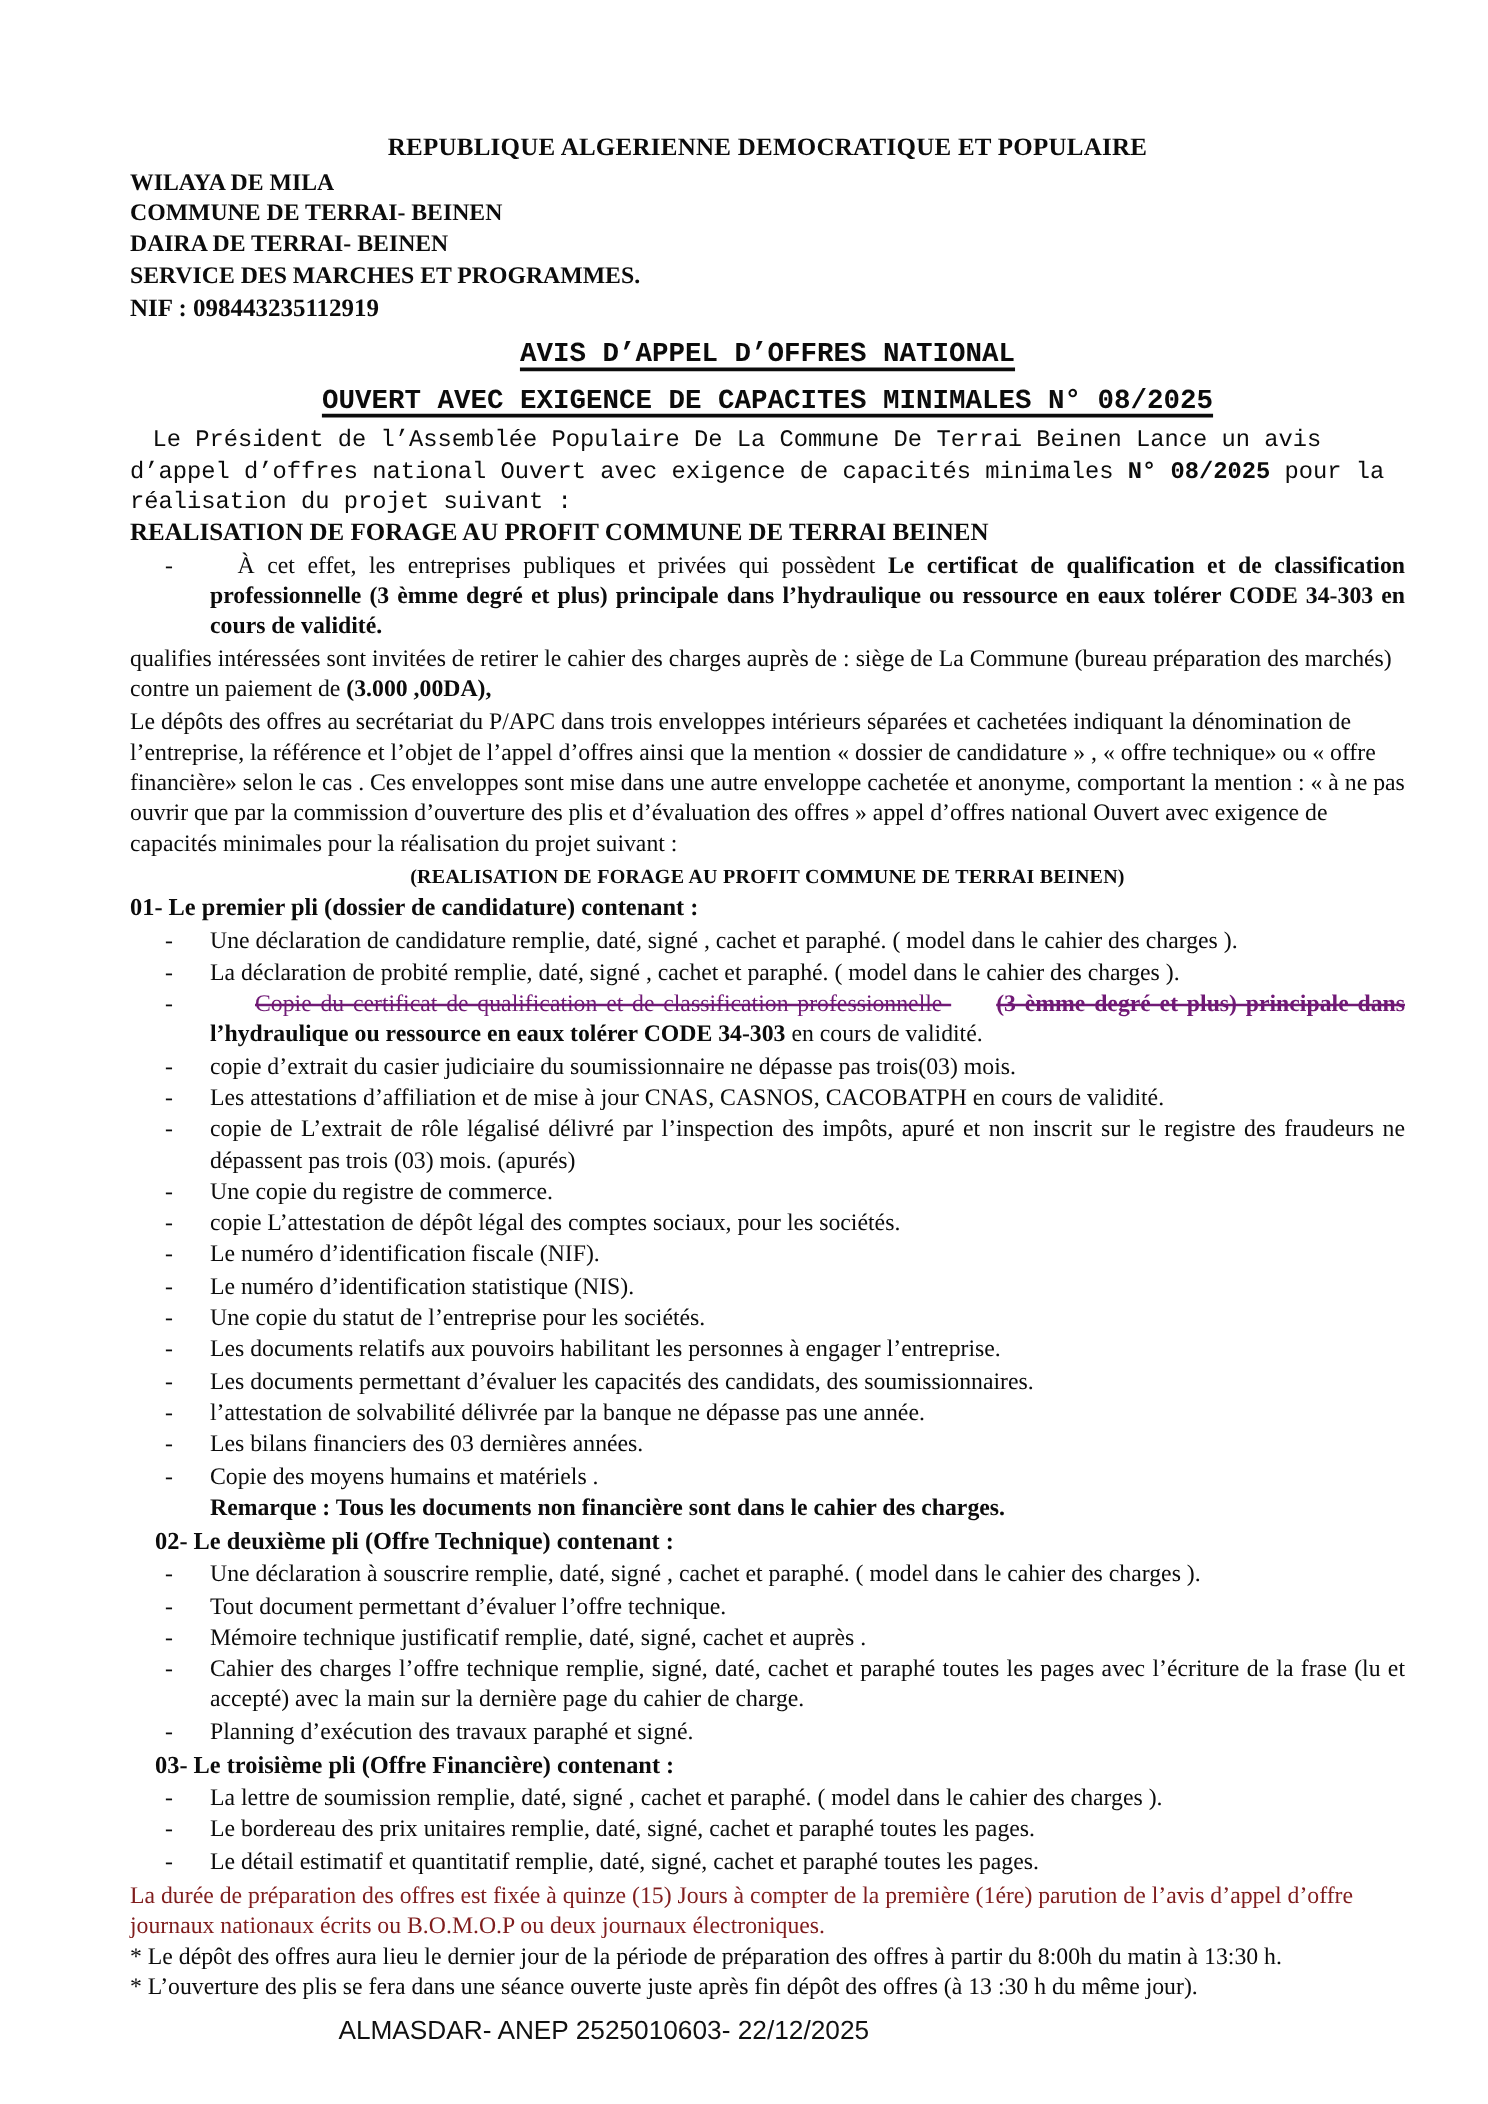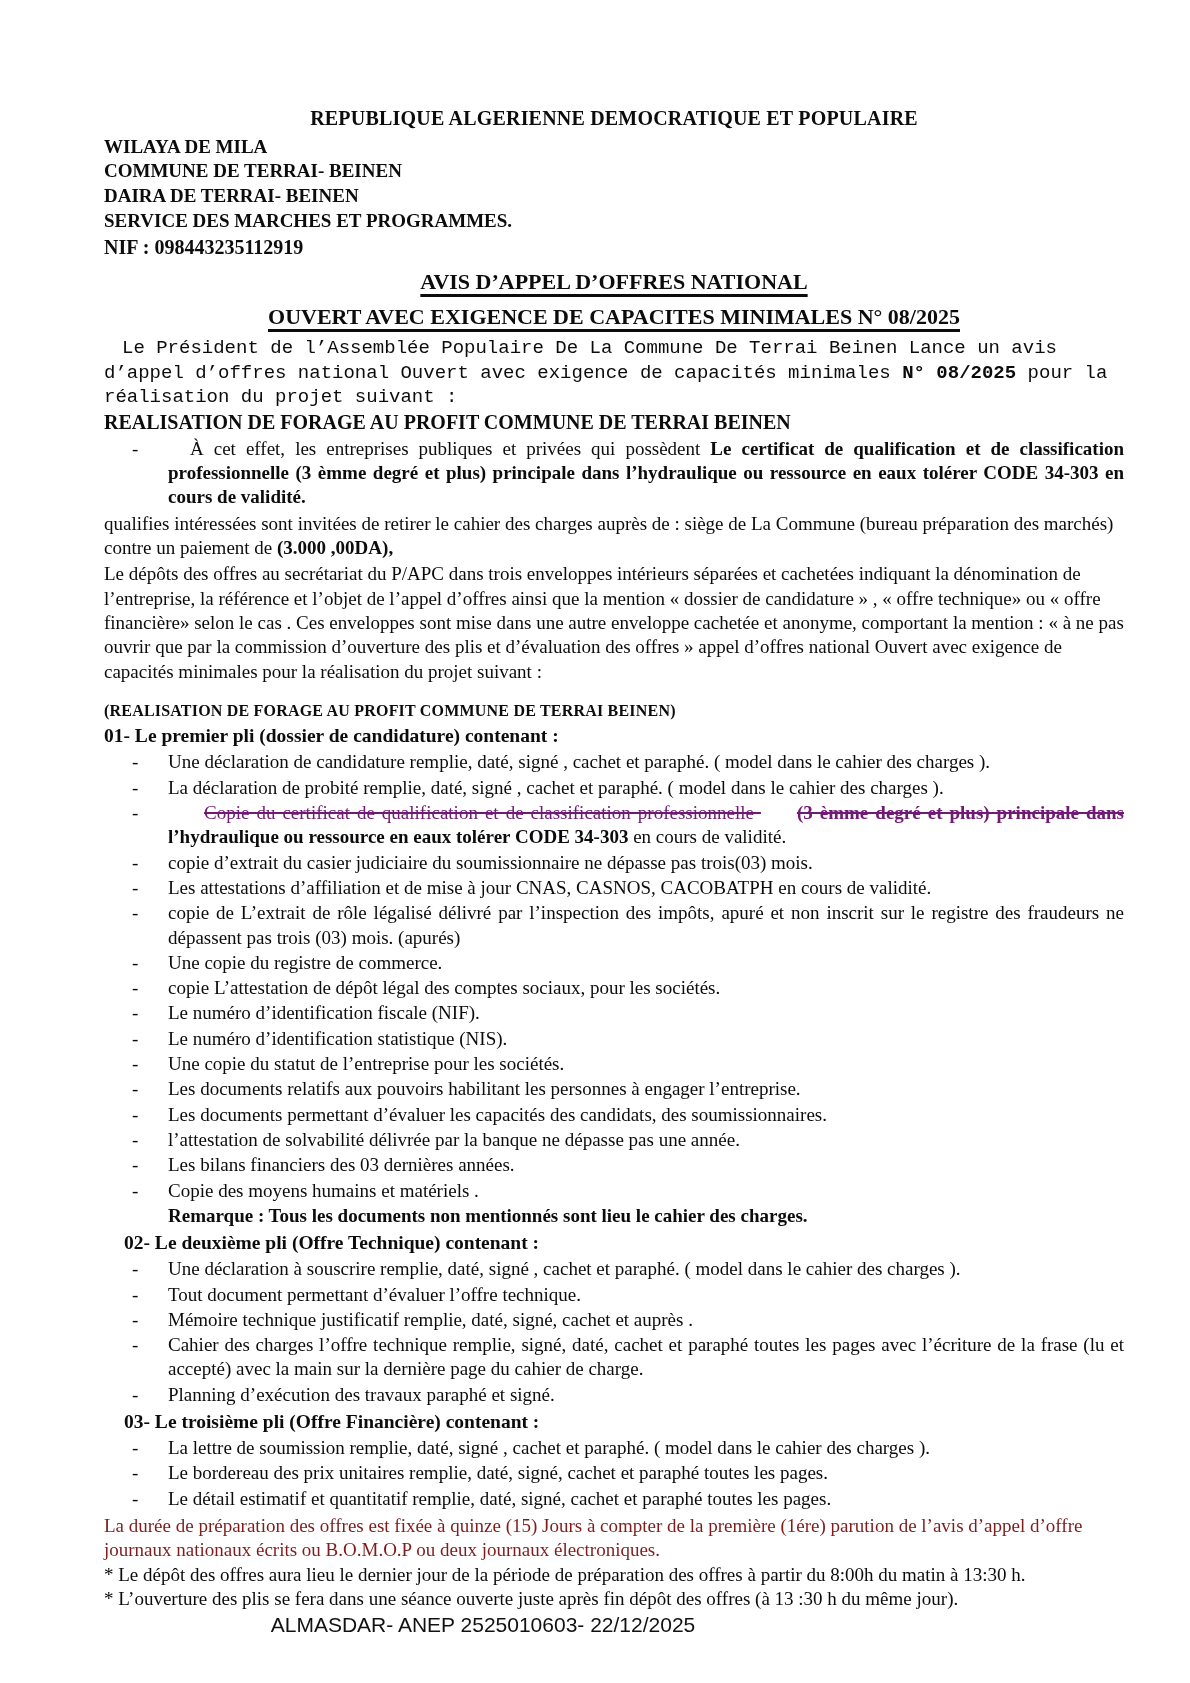--- a/index.html
+++ b/index.html
@@ -21,31 +21,32 @@
     font-size: 20px; font-weight: 700; text-align: center;
     letter-spacing: .2px; margin-bottom: 3px;
   }
   .org-line { font-weight: 700; font-size: 19px; line-height: 1.3; }
   .nif-line { font-weight: 700; font-size: 20px; margin-top: 2px; }
   .notice-title { font-size: 22px; font-weight: 700; text-align: center; margin-top: 7px; }
   .notice-title .u {
     text-decoration: underline;
     text-decoration-thickness: 2.5px;
     text-underline-offset: 5px;
+    font-family: Liberation Mono, monospace;
   }
   .intro { text-indent: 18px; margin-top: 5px; font-family: Liberation Mono, monospace; }
   .project-title { font-weight: 700; font-size: 20px; margin-top: 1px; }
   ul.doc-list { list-style: none; margin: 0; padding: 0; }
   .li { display: flex; padding-left: 28px; margin: 1px 0; }
   .li .dash { flex: 0 0 36px; }
   .li .txt { flex: 1; }
   .li.justify .txt { text-align: justify; }
   .effet .txt { text-align: justify; text-indent: 22px; }
   .para { margin-top: 2px; }
-  .paren-title { font-weight: 700; font-size: 16px; letter-spacing: .2px; margin-top: 17px; }
+  .paren-title { font-weight: 700; font-size: 16px; letter-spacing: .2px; margin-top: 4px; text-align: center; }
   .sec-heading { font-weight: 700; font-size: 19.5px; margin-top: 3px; }
   .sec-heading.ind { margin-left: 20px; }
   .remark { margin-left: 64px; font-weight: 700; margin-top: 1px; }
   .struck {
     text-decoration: line-through;
     text-decoration-thickness: 1.5px;
     color: #701a75;
     margin-left: 36px;
   }
   .closing { margin-top: 3px; }
@@ -152,21 +153,21 @@
       </li>
       <li class="li">
         <span class="dash">-</span>
         <span class="txt"><span>Les bilans financiers des 03 dernières années.</span><span class="struck"></span><span class="struck b"></span><span class="b"></span><span></span></span>
       </li>
       <li class="li">
         <span class="dash">-</span>
         <span class="txt"><span>Copie des moyens humains et matériels .</span><span class="struck"></span><span class="struck b"></span><span class="b"></span><span></span></span>
       </li>
     </ul>
-  <div class="remark">Remarque : Tous les documents non mentionnés sont lieu le cahier des charges.</div>
+  <div class="remark">Remarque : Tous les documents non financière sont dans le cahier des charges.</div>
 
   <div class="sec-heading ind">02- Le deuxième pli (Offre Technique) contenant :</div>
   <ul class="doc-list">
 
   <li class="li">
         <span class="dash">-</span>
         <span class="txt"><span>Une déclaration à souscrire remplie, daté, signé , cachet et paraphé. ( model dans le cahier des charges ).</span><span class="b"></span><span></span></span>
       </li>
       <li class="li">
         <span class="dash">-</span>

